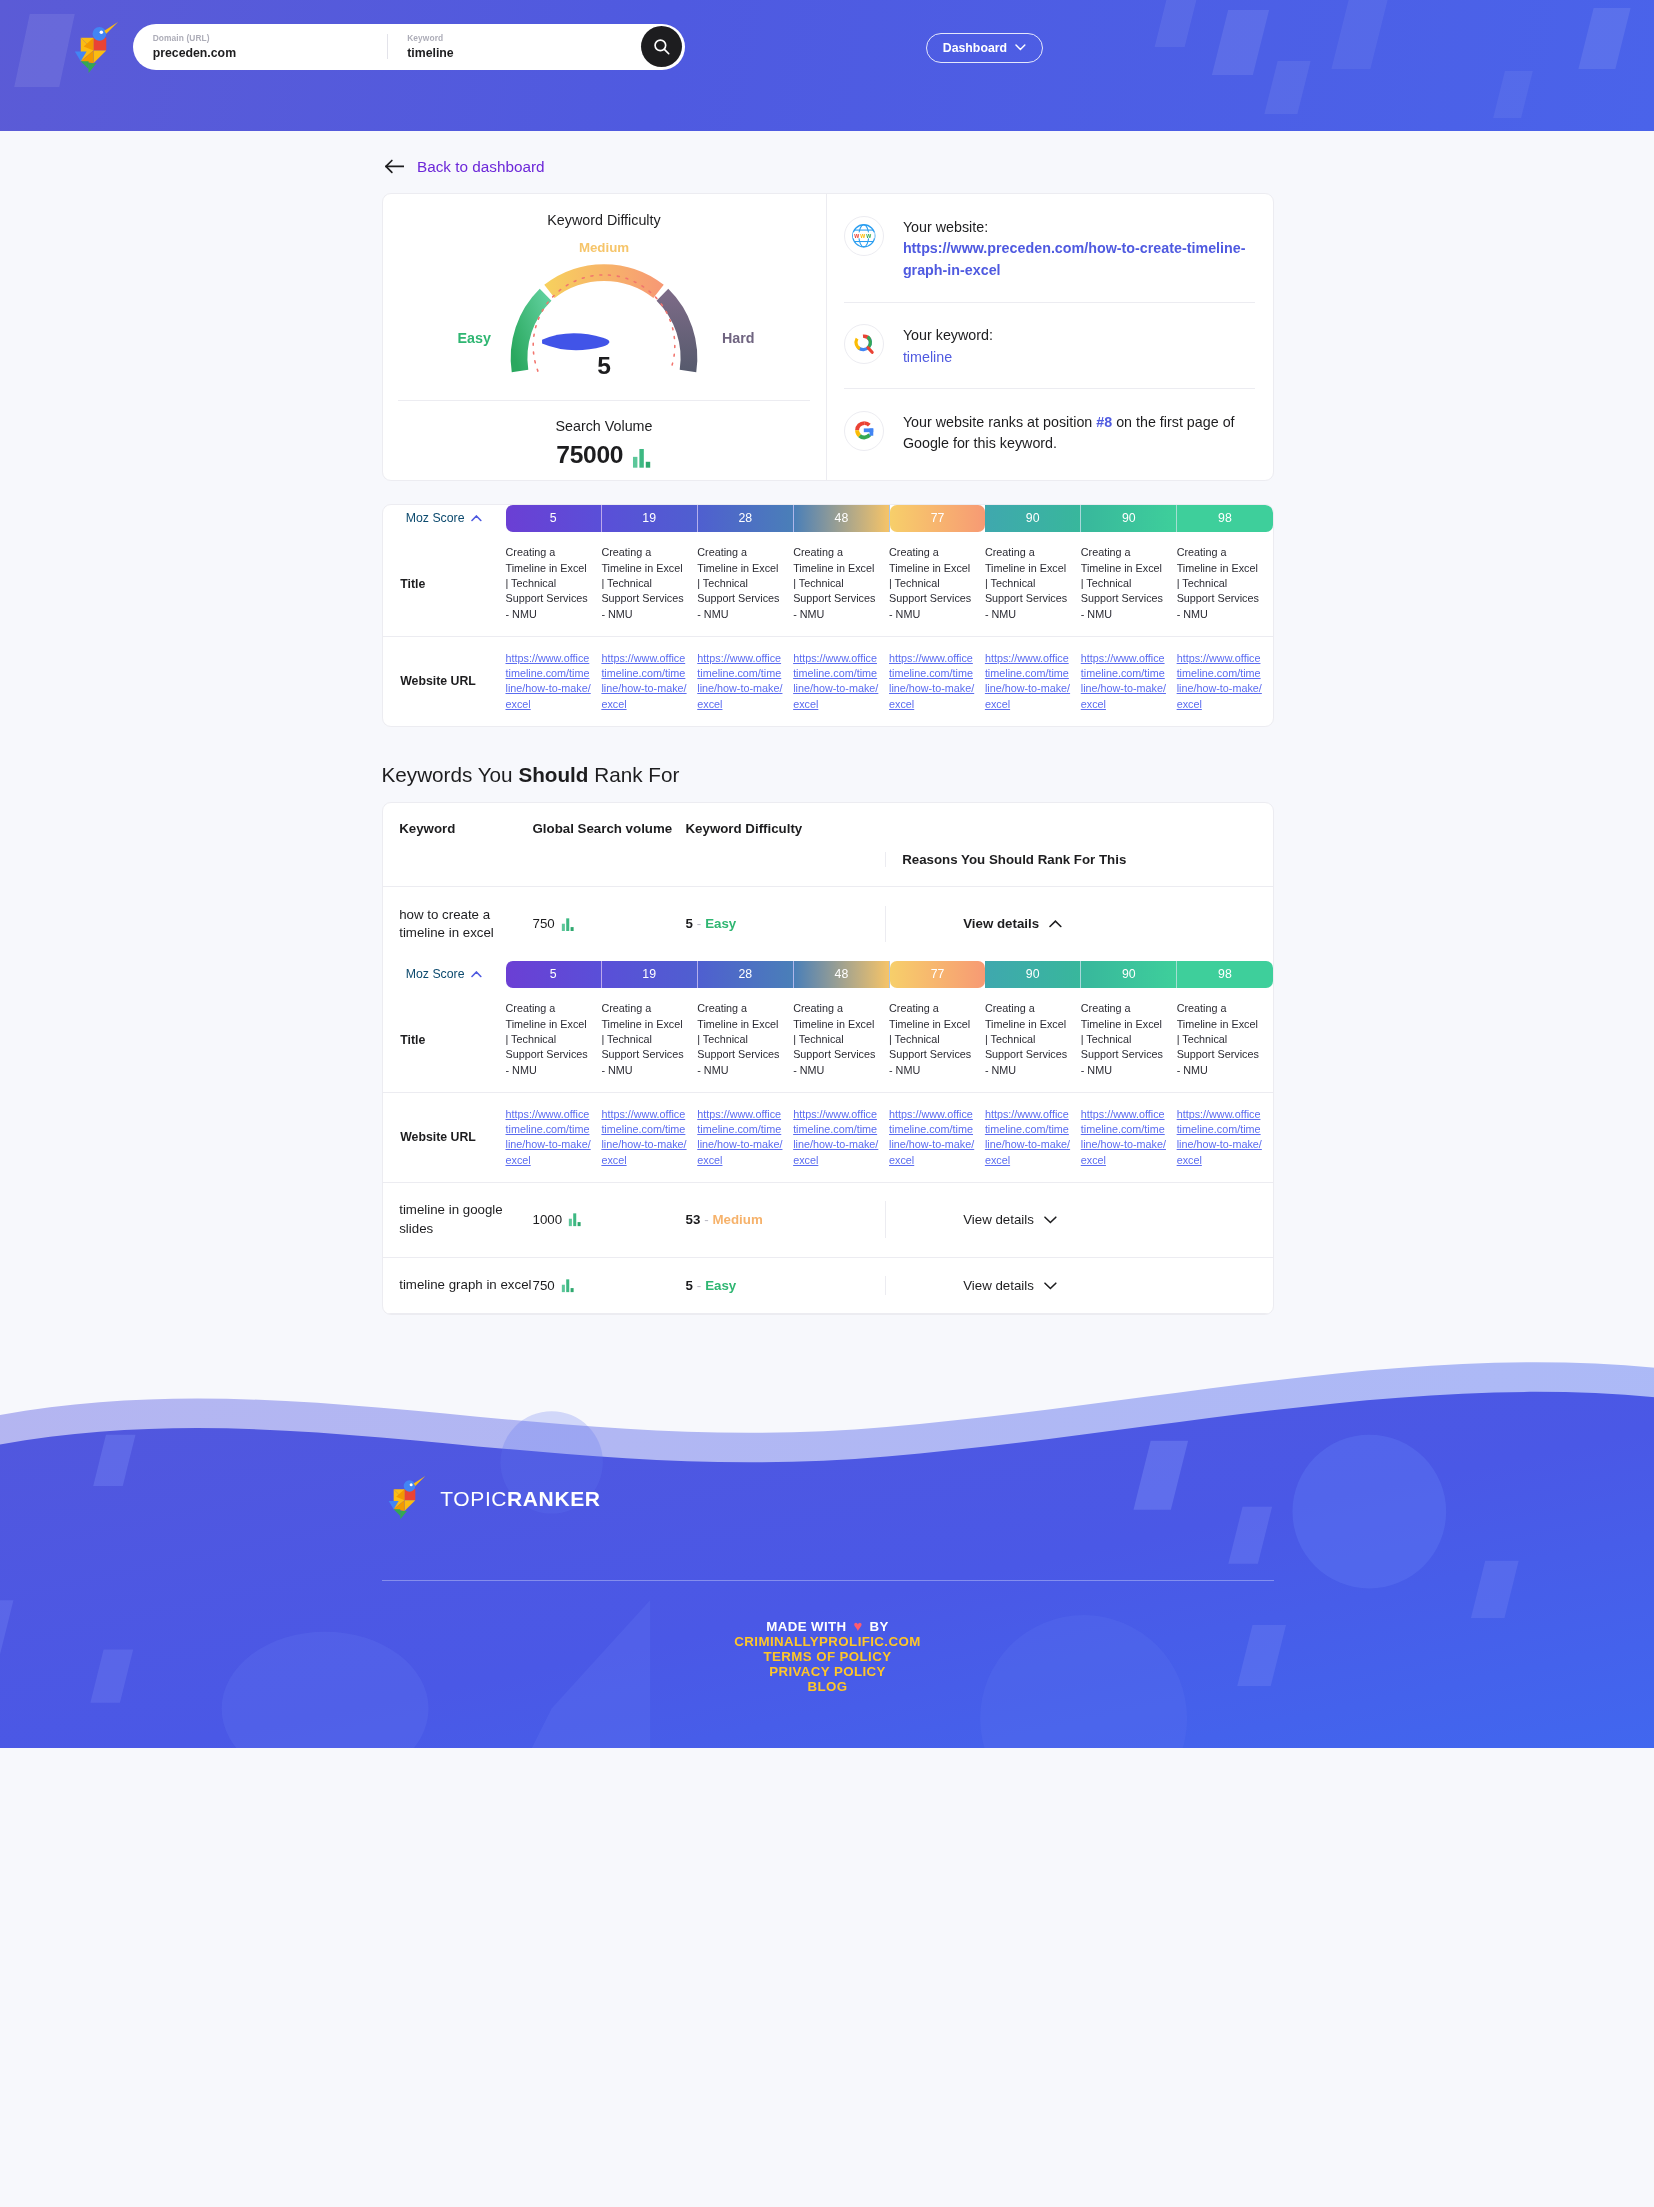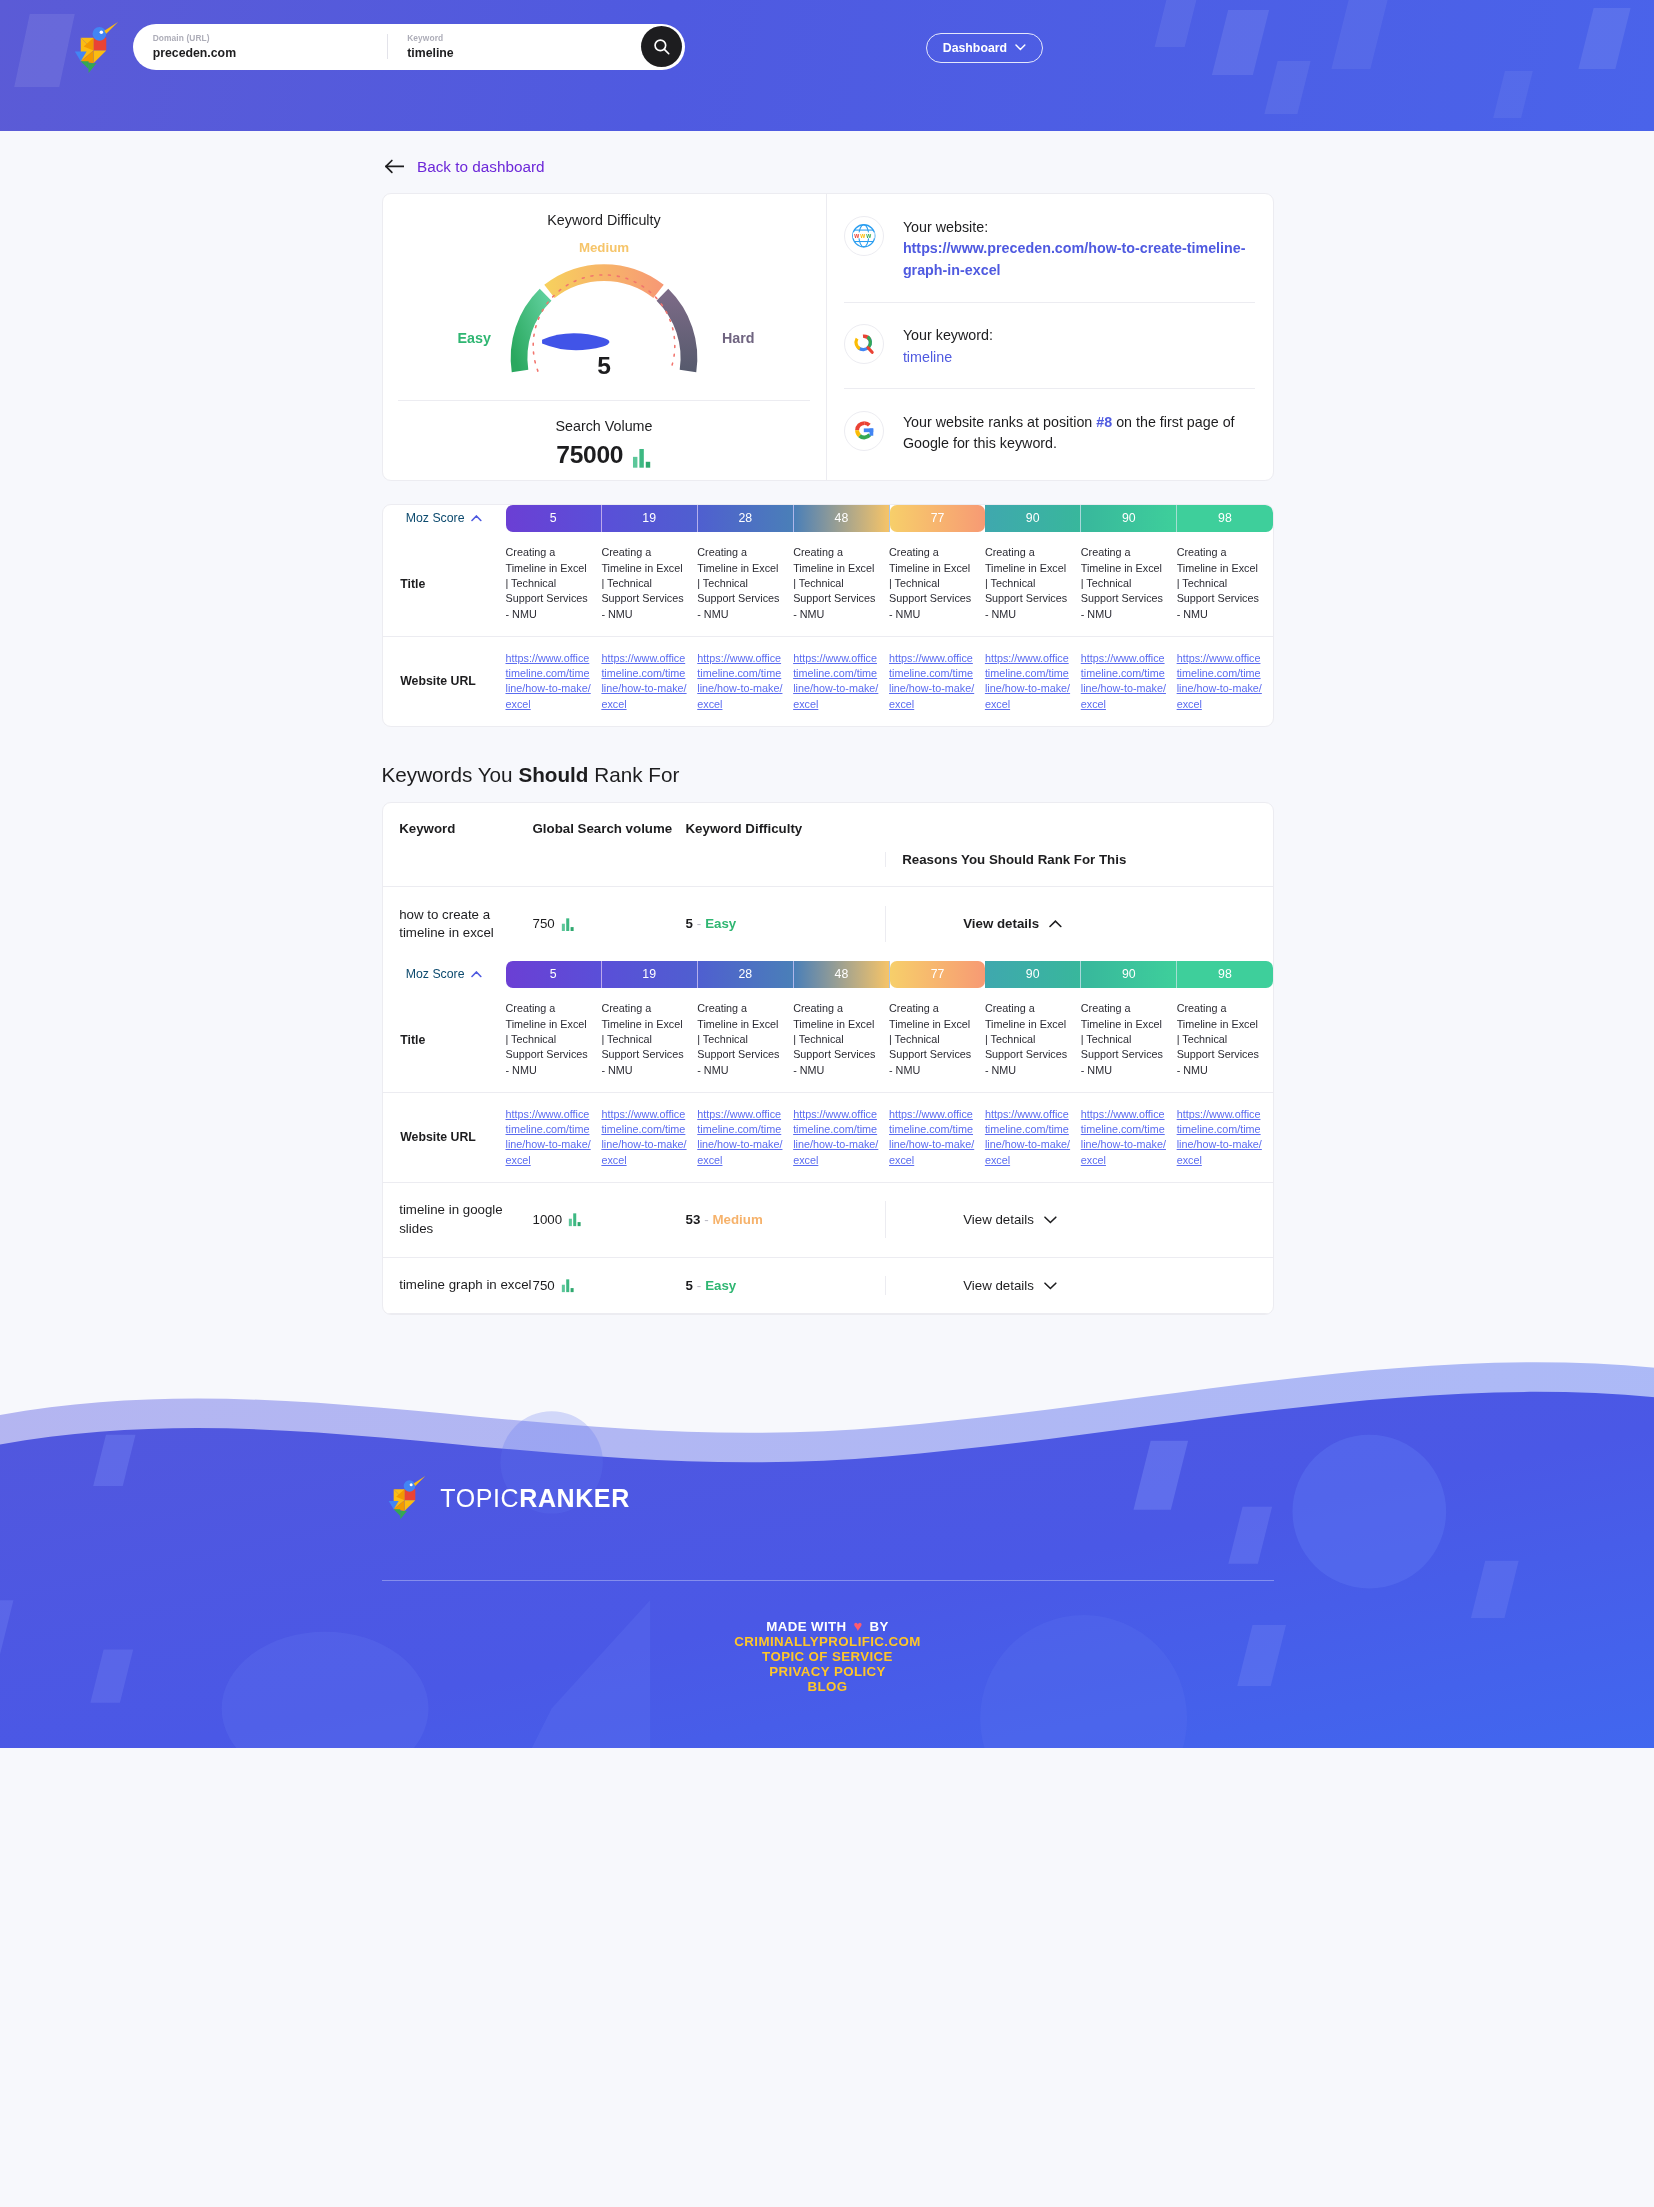--- a/index.html
+++ b/index.html
@@ -173,21 +173,21 @@
 
   .kw-expand { border-bottom: 1px solid #ececf1; }
 
   
   .footer { position: relative; height: 394px; overflow: hidden; }
   .wave {
     position: absolute; left: 0; top: 0; width: 1655px; height: 394px;
   }
   .fcontent { position: relative; width: 892px; margin: 0 auto; padding-top: 118px; }
   .flogo-row { display: flex; align-items: center; gap: 13.8px; }
-  .flogo-text { font-size: 25px; color: #fff; letter-spacing: 0.6px; }
+  .flogo-text { font-size: 21px; color: #fff; letter-spacing: 0.6px; }
   .flogo-text b { font-weight: bold; }
   .fline { height: 1px; background: rgba(255,255,255,.32); margin-top: 55px; }
   .flinks { display: flex; align-items: center; margin-top: 37px; font-size: 13.3px; font-weight: bold; letter-spacing: 0.4px; flex-direction: column; }
   .made { color: #fff; display: flex; align-items: center; gap: 6.9px; }
   .made .heart { color: #ff5b6e; font-size: 14.8px; }
   .fy { color: #ffc629; cursor: pointer; }
   .flinks .gap1 { width: 43px; }
   .flinks .gap2 { width: 43px; }
   .flinks .gap3 { width: 43px; }
 </style>
@@ -622,21 +622,21 @@
 
     <div class="flinks">
       <span class="made">
         <span>MADE WITH</span>
         <span class="heart">♥</span>
         <span>BY</span>
       </span>
       <span style="width:9.9px"></span>
       <span class="fy">CRIMINALLYPROLIFIC.COM</span>
       <span class="gap1"></span>
-      <span class="fy">TOPIC OF SERVICE</span>
+      <span class="fy">TERMS OF POLICY</span>
       <span class="gap2"></span>
       <span class="fy">PRIVACY POLICY</span>
       <span class="gap3"></span>
       <span class="fy">BLOG</span>
     </div>
   </div>
 </div>
 
 
 </body></html>

